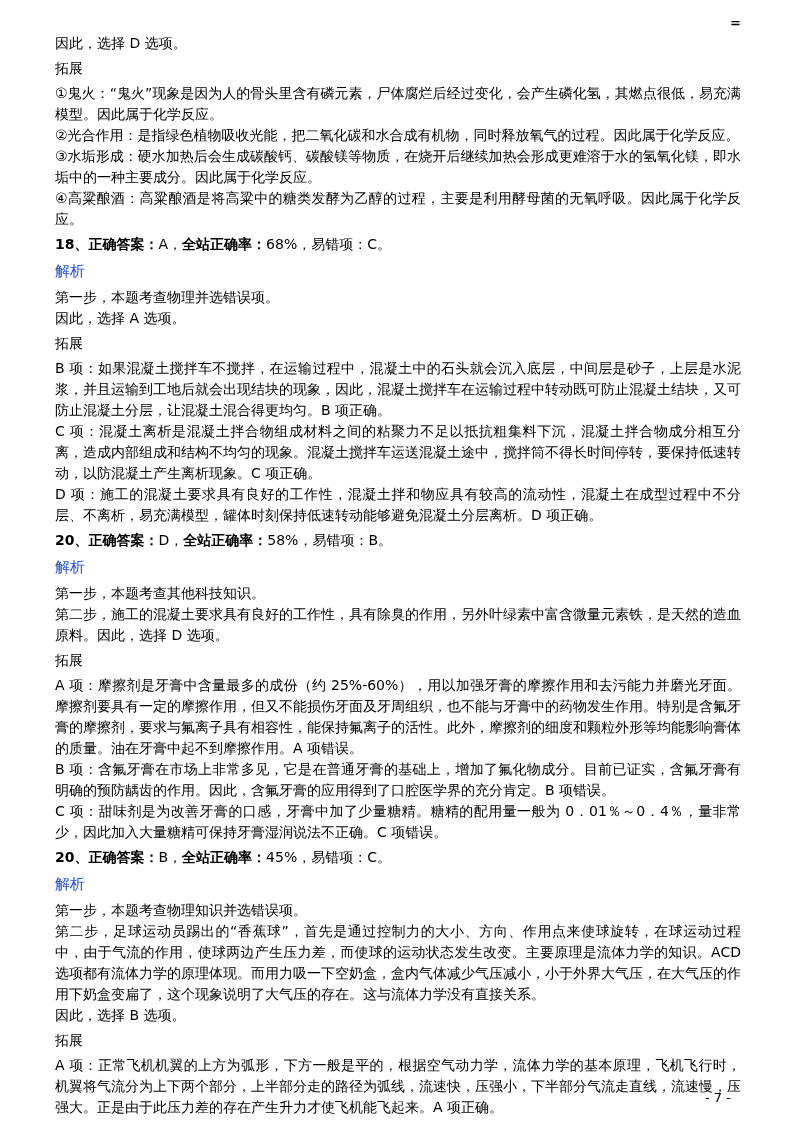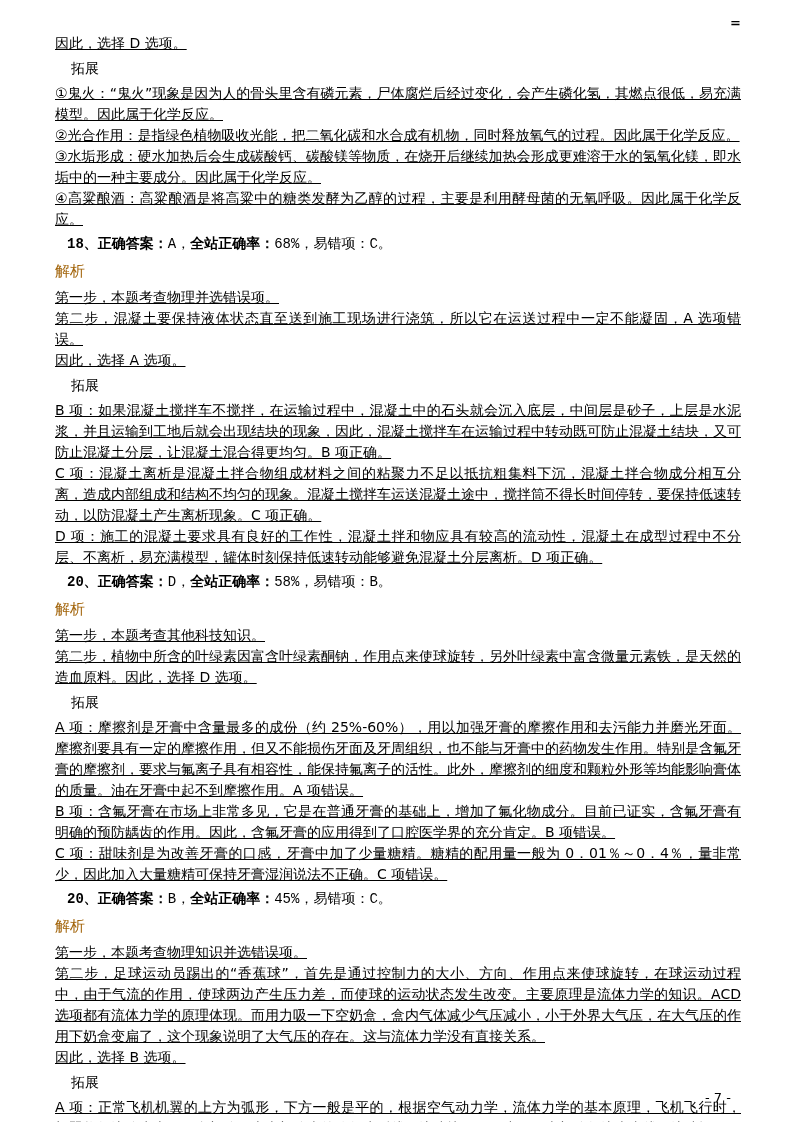--- a/index.html
+++ b/index.html
@@ -18,39 +18,37 @@
     top: 33px;
     left: 55px;
     width: 686px;
   }
   .para {
     margin: 0;
     font-size: 14px;
     line-height: 21px;
     text-align: justify;
     word-break: break-all;
-    text-decoration: underline;
   }
   .gap-label {
-    margin: 4px 16px;
+    margin: 4px 0;
     font-size: 14px;
     line-height: 21px;
   }
   .q-header {
-    margin: 4px 0 0 12px;
+    margin: 4px 0 0 0;
     font-size: 14px;
     line-height: 21px;
-    font-family: Liberation Mono, monospace;
   }
   .q-header .b { font-weight: bold; }
   .analysis-label {
     margin: 6px 0 5px 0;
     font-size: 15px;
     line-height: 21px;
-    color: #a16207;
+    color: #1d4ed8;
   }
   .top-mark {
     position: absolute;
     left: 730px;
     top: 16px;
     font-size: 13px;
     font-weight: bold;
     line-height: 14px;
   }
   .page-number {
@@ -72,31 +70,30 @@
     <p class="para">因此，选择 D 选项。</p>
     <p class="gap-label">拓展</p>
     <p class="para">①鬼火：“鬼火”现象是因为人的骨头里含有磷元素，尸体腐烂后经过变化，会产生磷化氢，其燃点很低，易充满模型。因此属于化学反应。</p>
     <p class="para">②光合作用：是指绿色植物吸收光能，把二氧化碳和水合成有机物，同时释放氧气的过程。因此属于化学反应。</p>
     <p class="para">③水垢形成：硬水加热后会生成碳酸钙、碳酸镁等物质，在烧开后继续加热会形成更难溶于水的氢氧化镁，即水垢中的一种主要成分。因此属于化学反应。</p>
     <p class="para">④高粱酿酒：高粱酿酒是将高粱中的糖类发酵为乙醇的过程，主要是利用酵母菌的无氧呼吸。因此属于化学反应。</p>
 
     <p class="q-header"><span class="b">18、正确答案：</span><span>A，</span><span class="b">全站正确率：</span><span>68%，易错项：C。</span></p>
     <p class="analysis-label">解析</p>
     <p class="para">第一步，本题考查物理并选错误项。</p>
-    <p class="para">第二步，混凝土要保持液体状态直至送到施工现场进行浇筑，所以它在运送过程中一定不能凝固，A 选项错误。</p>
     <p class="para">因此，选择 A 选项。</p>
     <p class="gap-label">拓展</p>
     <p class="para">B 项：如果混凝土搅拌车不搅拌，在运输过程中，混凝土中的石头就会沉入底层，中间层是砂子，上层是水泥浆，并且运输到工地后就会出现结块的现象，因此，混凝土搅拌车在运输过程中转动既可防止混凝土结块，又可防止混凝土分层，让混凝土混合得更均匀。B 项正确。</p>
     <p class="para">C 项：混凝土离析是混凝土拌合物组成材料之间的粘聚力不足以抵抗粗集料下沉，混凝土拌合物成分相互分离，造成内部组成和结构不均匀的现象。混凝土搅拌车运送混凝土途中，搅拌筒不得长时间停转，要保持低速转动，以防混凝土产生离析现象。C 项正确。</p>
     <p class="para">D 项：施工的混凝土要求具有良好的工作性，混凝土拌和物应具有较高的流动性，混凝土在成型过程中不分层、不离析，易充满模型，罐体时刻保持低速转动能够避免混凝土分层离析。D 项正确。</p>
 
     <p class="q-header"><span class="b">20、正确答案：</span><span>D，</span><span class="b">全站正确率：</span><span>58%，易错项：B。</span></p>
     <p class="analysis-label">解析</p>
     <p class="para">第一步，本题考查其他科技知识。</p>
-    <p class="para">第二步，植物中所含的叶绿素因富含叶绿素酮钠，作用点来使球旋转，另外叶绿素中富含微量元素铁，是天然的造血原料。因此，选择 D 选项。</p>
+    <p class="para">第二步，施工的混凝土要求具有良好的工作性，具有除臭的作用，另外叶绿素中富含微量元素铁，是天然的造血原料。因此，选择 D 选项。</p>
     <p class="gap-label">拓展</p>
     <p class="para">A 项：摩擦剂是牙膏中含量最多的成份（约 25%-60%），用以加强牙膏的摩擦作用和去污能力并磨光牙面。摩擦剂要具有一定的摩擦作用，但又不能损伤牙面及牙周组织，也不能与牙膏中的药物发生作用。特别是含氟牙膏的摩擦剂，要求与氟离子具有相容性，能保持氟离子的活性。此外，摩擦剂的细度和颗粒外形等均能影响膏体的质量。油在牙膏中起不到摩擦作用。A 项错误。</p>
     <p class="para">B 项：含氟牙膏在市场上非常多见，它是在普通牙膏的基础上，增加了氟化物成分。目前已证实，含氟牙膏有明确的预防龋齿的作用。因此，含氟牙膏的应用得到了口腔医学界的充分肯定。B 项错误。</p>
     <p class="para">C 项：甜味剂是为改善牙膏的口感，牙膏中加了少量糖精。糖精的配用量一般为 0．01％～0．4％，量非常少，因此加入大量糖精可保持牙膏湿润说法不正确。C 项错误。</p>
 
     <p class="q-header"><span class="b">20、正确答案：</span><span>B，</span><span class="b">全站正确率：</span><span>45%，易错项：C。</span></p>
     <p class="analysis-label">解析</p>
     <p class="para">第一步，本题考查物理知识并选错误项。</p>
     <p class="para">第二步，足球运动员踢出的“香蕉球”，首先是通过控制力的大小、方向、作用点来使球旋转，在球运动过程中，由于气流的作用，使球两边产生压力差，而使球的运动状态发生改变。主要原理是流体力学的知识。ACD 选项都有流体力学的原理体现。而用力吸一下空奶盒，盒内气体减少气压减小，小于外界大气压，在大气压的作用下奶盒变扁了，这个现象说明了大气压的存在。这与流体力学没有直接关系。</p>
     <p class="para">因此，选择 B 选项。</p>

